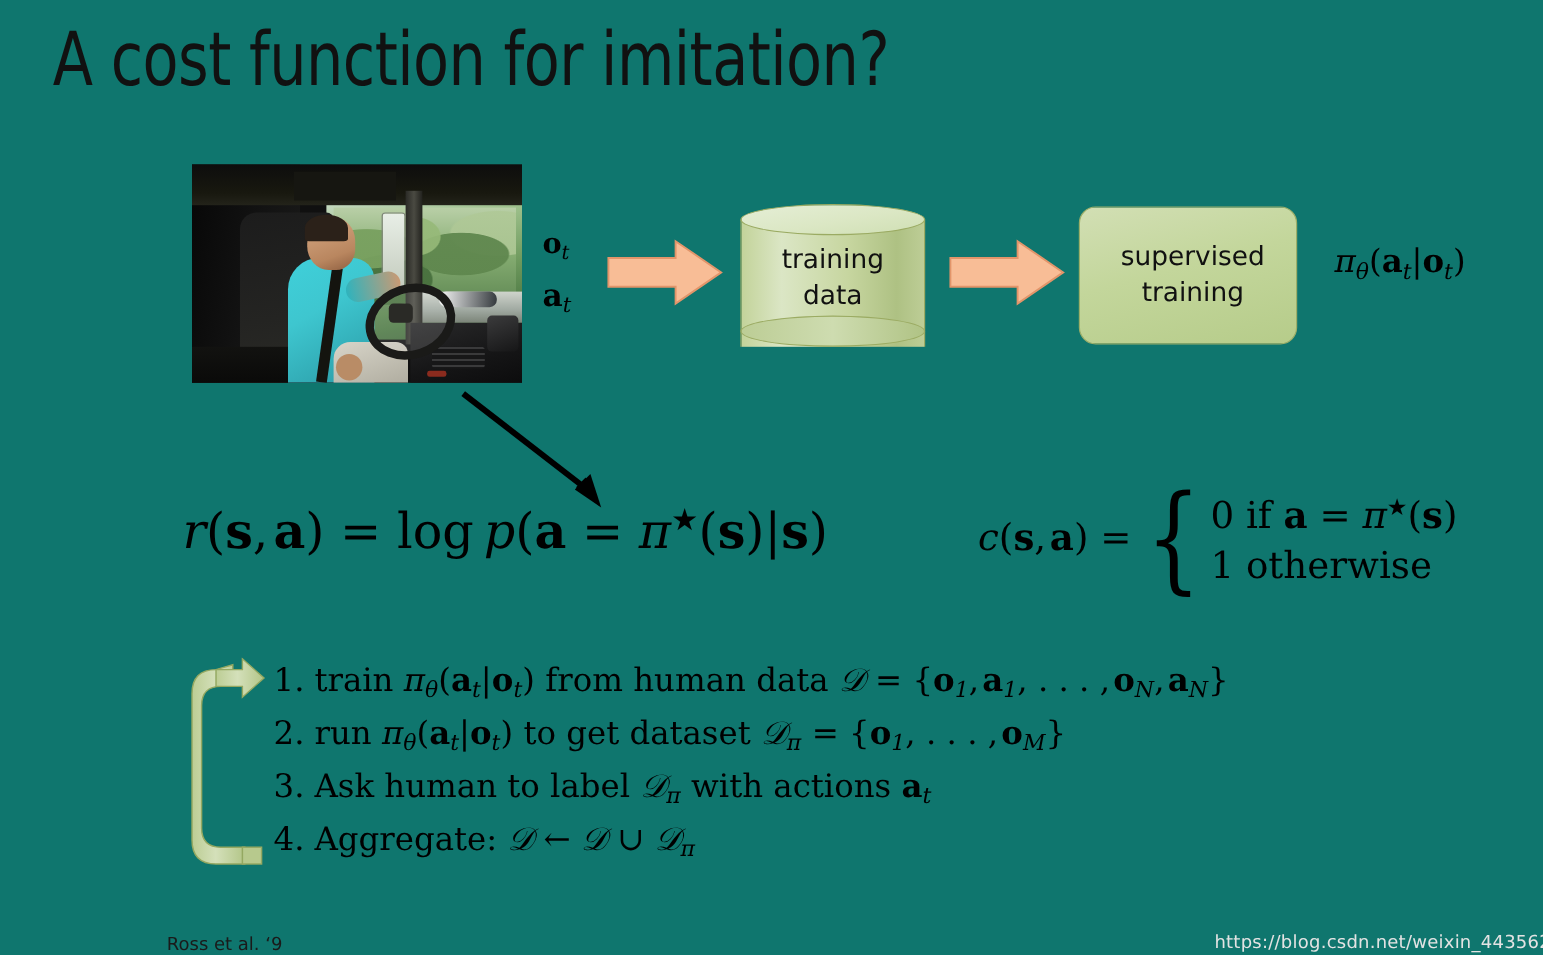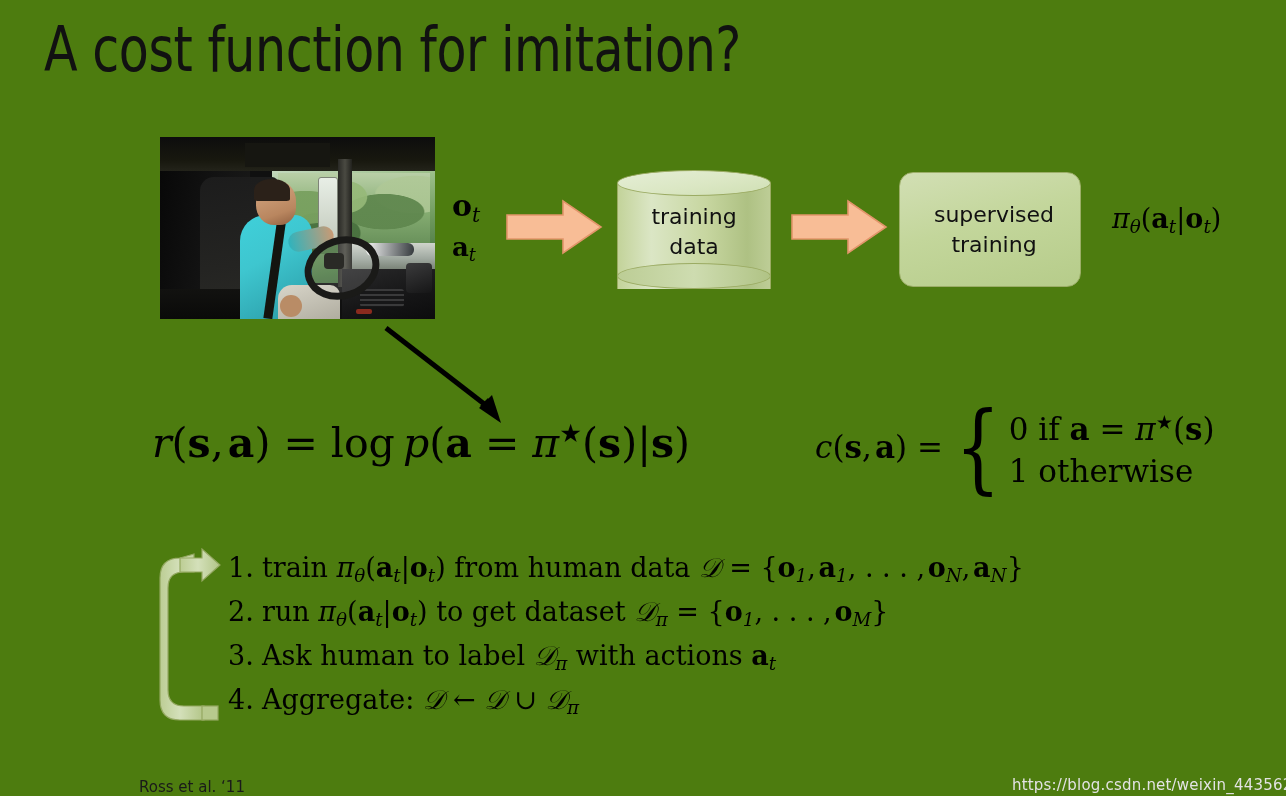--- a/index.html
+++ b/index.html
@@ -7,21 +7,21 @@
     padding: 0;
     background: #ffffff;
   }
   body {
     font-family: "Liberation Sans", sans-serif;
   }
   #slide {
     position: relative;
     width: 1286px;
     height: 796px;
-    background: #4d7c0f;
+    background: #0f766e;
     overflow: hidden;
   }
 
   
   #slide-title {
     position: absolute;
     left: 44px;
     top: 10px;
     font-family: "DejaVu Sans Condensed", "Liberation Sans Narrow", "Liberation Sans", sans-serif;
     font-stretch: condensed;
@@ -179,21 +179,21 @@
     background: linear-gradient(180deg, #121210, #0a0a09);
   }
 
   
   .math-label {
     position: absolute;
     font-family: "DejaVu Serif", "Liberation Serif", serif;
     color: #000000;
     white-space: nowrap;
   }
-  #label-ot { left: 452px; top: 188px; font-size: 30px; }
+  #label-ot { left: 452px; top: 188px; font-size: 24px; }
   #label-at { left: 452px; top: 232px; font-size: 26px; }
   .mvec { font-weight: bold; font-style: normal; }
   .msub { font-size: 0.68em; font-style: italic; vertical-align: -0.28em; }
   .mit  { font-style: italic; }
 
   
   .arrow-salmon { position: absolute; }
   #arrow1 { left: 505px; top: 198px; width: 98px; height: 58px; }
   #arrow2 { left: 790px; top: 198px; width: 98px; height: 58px; }
 
@@ -484,16 +484,16 @@
       <span class="step-num">4.</span>
       <span class="step-body">Aggregate:
         <span style="font-family:'DejaVu Serif',serif;font-style:italic">𝒟</span> ←
         <span style="font-family:'DejaVu Serif',serif;font-style:italic">𝒟</span> ∪
         <span style="font-family:'DejaVu Serif',serif;font-style:italic">𝒟</span><span class="msub mit">π</span>
       </span>
     </div>
 
   </div>
 
-  <div id="ref">Ross et al. ‘11</div>
+  <div id="ref">Ross et al. ‘9</div>
   <div id="watermark">https://blog.csdn.net/weixin_44356285</div>
 
 </div>
 
 </body></html>

